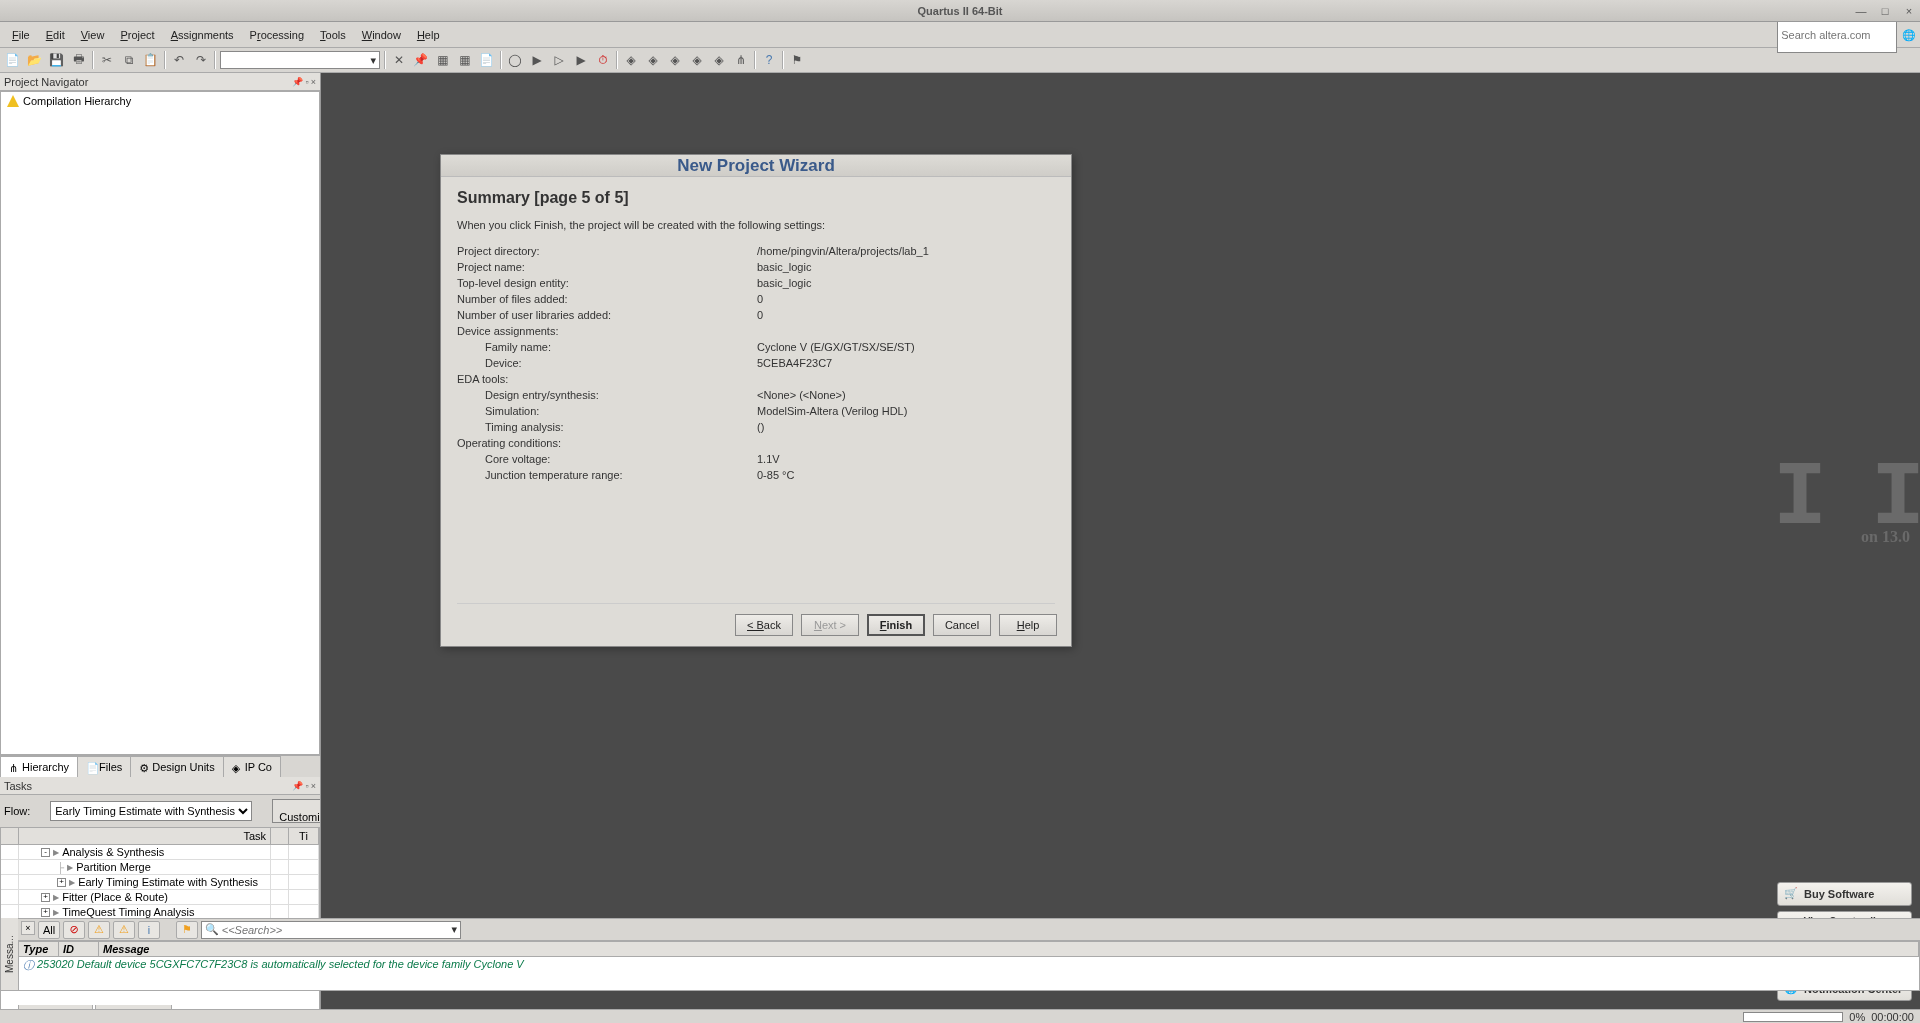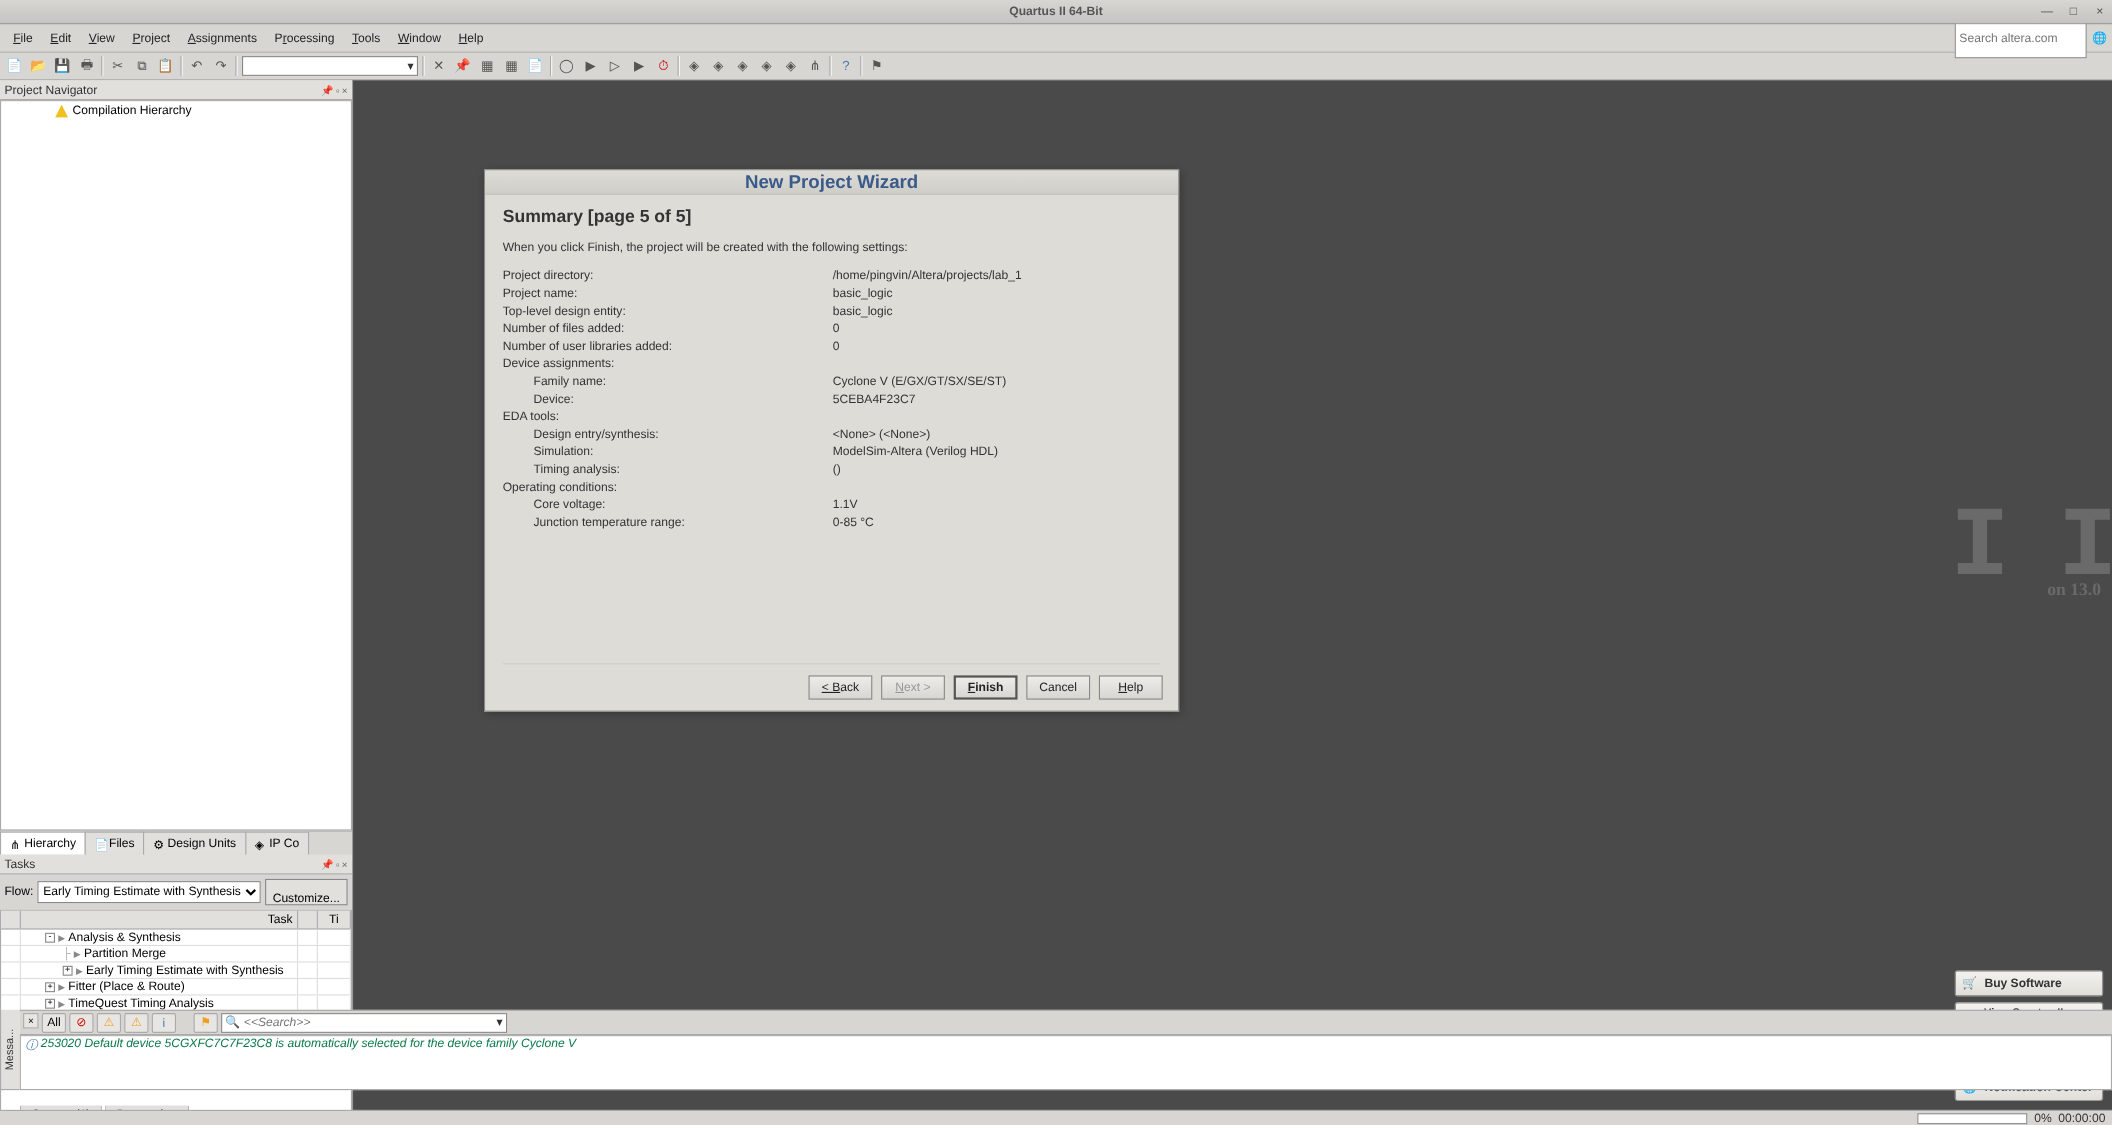--- a/index.html
+++ b/index.html
@@ -17,28 +17,28 @@
 .tb-btn { width: 22px; height: 20px; display: inline-flex; align-items: center; justify-content: center; border: 1px solid transparent; cursor: pointer; font-size: 12px; color: #555; }
 .tb-sep { width: 2px; height: 18px; border-left: 1px solid #aaa; border-right: 1px solid #fff; margin: 0 2px; }
 .tb-combo { width: 160px; height: 18px; border: 1px solid #888; background: #fff; margin: 0 2px; display: inline-flex; align-items: center; }
 .tb-combo .arrow { margin-left: auto; padding: 0 3px; color: #333; }
 .content { position: absolute; top: 73px; left: 0; right: 0; bottom: 12px; display: flex; }
 .left-col { width: 320px; display: flex; flex-direction: column; background: #d8d6d2; }
 .panel-header { height: 18px; background: #e2e0dc; border-bottom: 1px solid #aaa; display: flex; align-items: center; padding: 0 4px; font-size: 11px; color: #333; }
 .panel-header .controls { margin-left: auto; display: flex; gap: 2px; }
 .panel-header .controls span { cursor: pointer; color: #666; font-size: 9px; }
 .nav-body { flex: 1; background: #fff; border: 1px solid #aaa; margin: 0; overflow: hidden; min-height: 100px; }
-.nav-body .tree-item { padding: 3px 6px; display: flex; align-items: center; gap: 4px; margin-left: 43px; }
+.nav-body .tree-item { padding: 3px 6px; display: flex; align-items: center; gap: 4px; }
 .warn-icon { width: 12px; height: 12px; background: #f0c020; clip-path: polygon(50% 0, 100% 100%, 0 100%); position: relative; }
 .nav-tabs { height: 22px; display: flex; background: #d8d6d2; border-top: 1px solid #aaa; }
 .nav-tab { padding: 3px 8px; border: 1px solid #aaa; border-bottom: none; background: #e2e0dc; margin-right: -1px; display: flex; align-items: center; gap: 3px; cursor: pointer; font-size: 11px; white-space: nowrap; }
 .nav-tab.active { background: #fff; }
 .tab-icon { width: 10px; height: 10px; }
 .tasks-panel { display: flex; flex-direction: column; }
-.flow-row { padding: 4px; display: flex; align-items: center; gap: 4px; }
+.flow-row { padding: 4px; display: flex; align-items: center; gap: 20px; }
 .flow-row select { flex: 1; height: 20px; border: 1px solid #888; background: #fff; font-size: 11px; }
 .flow-row button { height: 20px; padding: 11px 6px; border: 1px solid #888; background: #e2e0dc; cursor: pointer; font-size: 11px; }
 .task-table { border: 1px solid #aaa; background: #fff; }
 .task-table .thead { display: flex; background: #e2e0dc; border-bottom: 1px solid #aaa; }
 .task-table .th { padding: 2px 4px; border-right: 1px solid #aaa; font-size: 11px; text-align: center; }
 .task-table .th.task { flex: 1; text-align: right; }
 .task-table .th.prog { width: 18px; }
 .task-table .th.time { width: 30px; }
 .task-table .trow { display: flex; border-bottom: 1px solid #ddd; height: 15px; }
 .task-table .tcell { padding: 1px 4px; border-right: 1px solid #ddd; font-size: 11px; display: flex; align-items: center; gap: 3px; }
@@ -308,20 +308,25 @@
     <span class="fbtn" style="color:#4a7ab0;">ℹ</span>
     <span style="width:10px;"></span>
     <span class="fbtn" style="color:#f0a020;">⚑</span>
     <div class="search-combo">
       <span class="mag">🔍</span>
       <input placeholder="&lt;&lt;Search&gt;&gt;" style="">
       <span class="arrow">▾</span>
     </div>
   </div>
   <div class="msg-table">
+    <div class="mhead">
+      <div class="mh type">Type</div>
+      <div class="mh id">ID</div>
+      <div class="mh msg">Message</div>
+    </div>
     <div class="mrow">
       <span class="micon" style="color:#4a7ab0;">ⓘ</span>
       <span>253020 Default device 5CGXFC7C7F23C8 is automatically selected for the device family Cyclone V</span>
     </div>
   </div>
 </div>
 <div class="msg-tabs">
   <div class="msg-tab">System (1)</div>
   <div class="msg-tab">Processing</div>
 </div>

